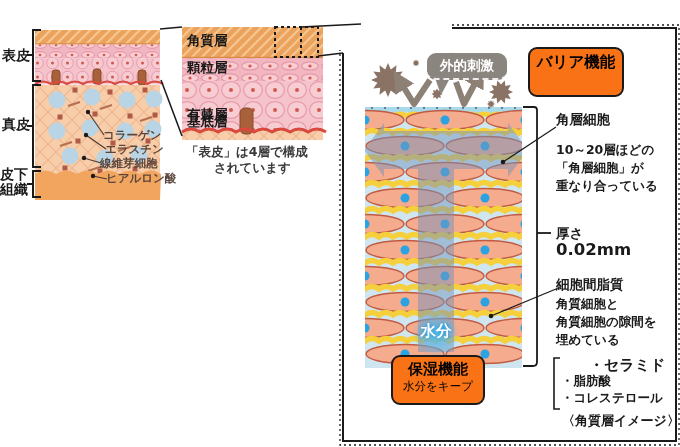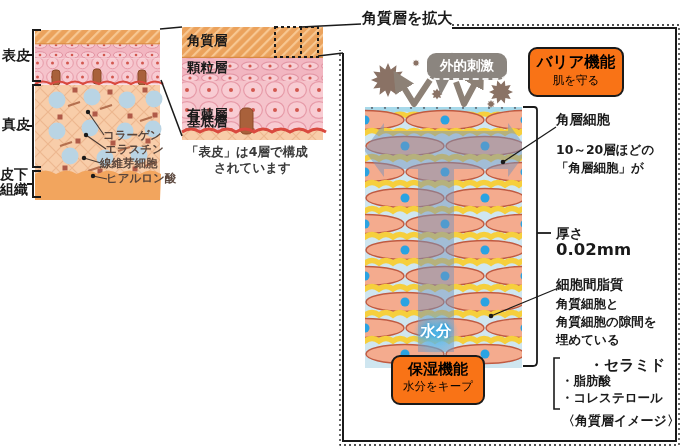--- a/index.html
+++ b/index.html
@@ -288,32 +288,31 @@
 <div class="t brown" style="left:100px;top:157px;font-size:11.5px;">線維芽細胞</div>
 <div class="t brown" style="left:106px;top:172px;font-size:11.5px;">ヒアルロン酸</div>
 
 <div class="t b" style="left:187px;top:33px;font-size:13.5px;">角質層</div>
 <div class="t b" style="left:187px;top:60px;font-size:13.5px;">顆粒層</div>
 <div class="t b" style="left:187px;top:88px;font-size:13.5px;margin-top:19px;">有棘層</div>
 <div class="t b" style="left:187px;top:114px;font-size:13.5px;">基底層</div>
 <div class="t b" style="left:186px;top:145px;font-size:12.5px;color:#3a3a3a;">「表皮」は4層で構成</div>
 <div class="t b" style="left:214px;top:161px;font-size:12.5px;color:#3a3a3a;">されています</div>
 
-<div class="t b" style="left:362px;top:10px;font-size:15px;">角質層を拡大</div>
 
 <div class="bubble" style="left:427px;top:53px;width:80px;height:25px;line-height:25px;font-size:13.5px;font-weight:bold;">外的刺激</div>
 
 <div class="box" style="left:528px;top:47px;width:92px;height:46px;">
   <div class="b" style="font-size:15.5px;margin-top:3px;">バリア機能</div>
-  <div style="font-size:11.5px;">肌を守る</div>
 </div>
 
 <div class="t b" style="left:556px;top:112px;font-size:13.5px;">角層細胞</div>
 <div class="t" style="left:556px;top:143px;font-size:12.5px;font-weight:600;">10～20層ほどの</div>
 <div class="t" style="left:556px;top:161px;font-size:12.5px;font-weight:600;">「角層細胞」が</div>
+<div class="t" style="left:556px;top:179px;font-size:12.5px;font-weight:600;">重なり合っている</div>
 
 <div class="t b" style="left:556px;top:226px;font-size:13.5px;">厚さ</div>
 <div class="t b" style="left:556px;top:241px;font-size:16.5px;">0.02mm</div>
 
 <div class="t b" style="left:556px;top:277px;font-size:13.5px;">細胞間脂質</div>
 <div class="t" style="left:556px;top:297px;font-size:12.5px;font-weight:600;">角質細胞と</div>
 <div class="t" style="left:556px;top:315px;font-size:12.5px;font-weight:600;">角質細胞の隙間を</div>
 <div class="t" style="left:556px;top:333px;font-size:12.5px;font-weight:700;">埋めている</div>
 <div class="t" style="left:561px;top:357px;font-size:15px;font-weight:600;margin-left:28px;">・セラミド</div>
 <div class="t" style="left:561px;top:374px;font-size:12.5px;font-weight:600;">・脂肪酸</div>

